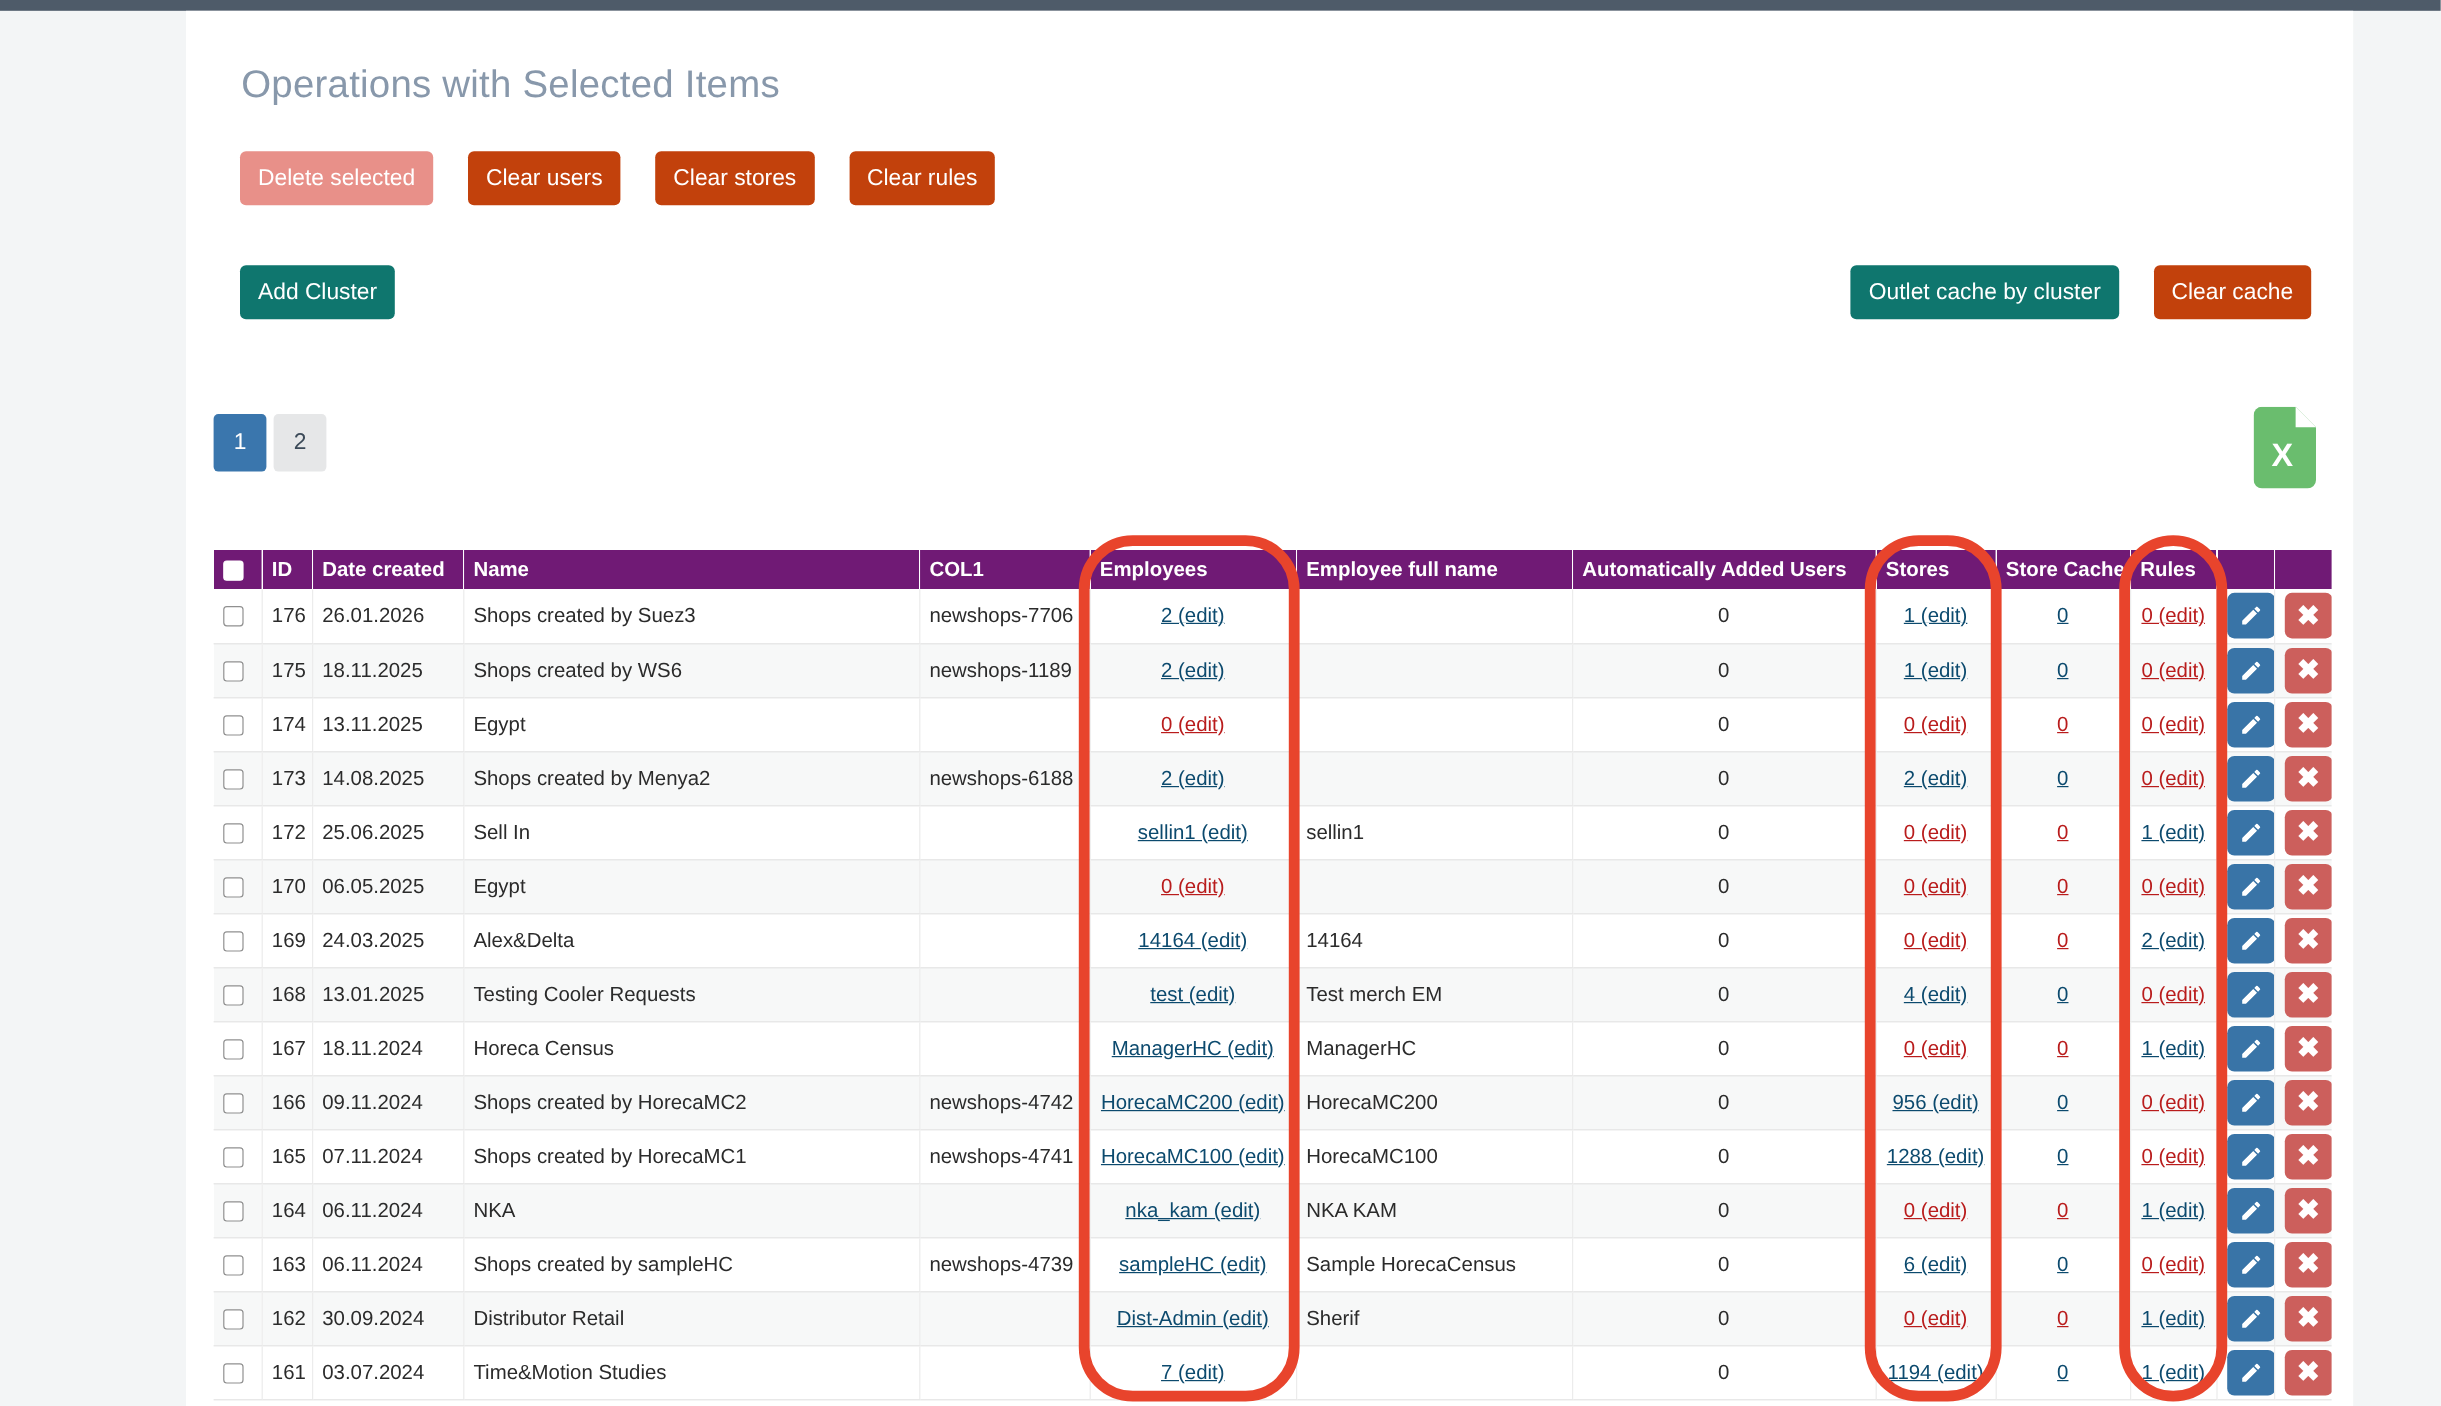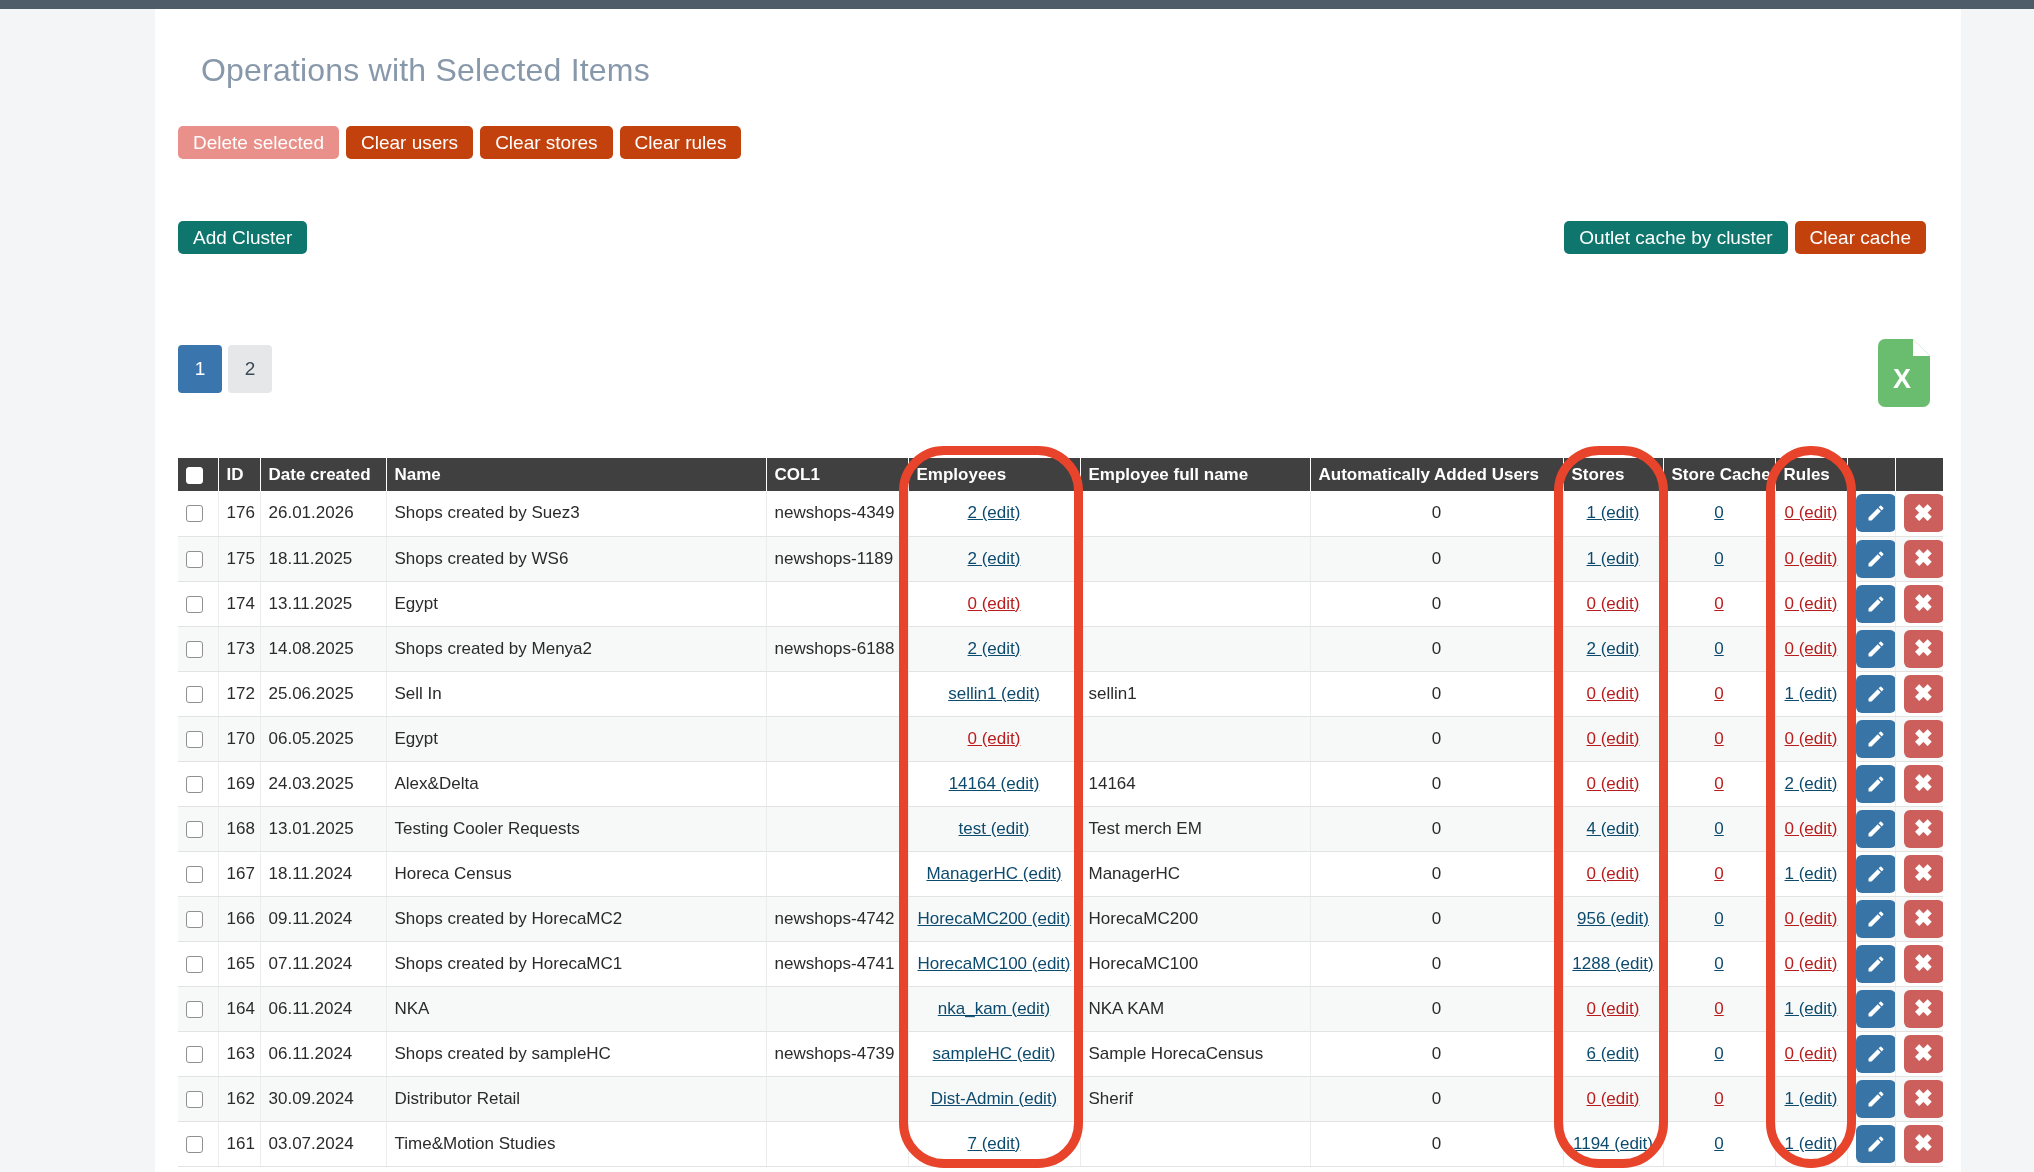--- a/index.html
+++ b/index.html
@@ -5,40 +5,40 @@
   * { margin:0; padding:0; box-sizing:border-box; }
   html,body { width:2034px; height:1172px; }
   body { font-family:"Liberation Sans", sans-serif; background:#f3f5f6; }
   .canvas { position:relative; width:2034px; height:1172px; overflow:hidden; background:#f3f5f6; }
   .topbar { position:absolute; left:0; top:0; width:2034px; height:9px; background:#4e5b69; }
   .content-panel { position:absolute; left:155px; top:9px; width:1806px; height:1163px; background:#ffffff; }
 
   .page-title { position:absolute; left:201px; top:52px; font-size:32px; font-weight:500; color:#8898ab; letter-spacing:0.2px; }
 
   .btn { display:inline-flex; align-items:center; justify-content:center; border:none; border-radius:5px;
-         color:#fff; font-size:19px; height:33px; padding:0 15px; cursor:pointer; white-space:nowrap;
-         font-family:inherit; }
+         color:#fff; font-size:19px; height:45px; padding:0 15px; cursor:pointer; white-space:nowrap;
+         font-family:inherit;margin-left:22px; }
   .btn-danger  { background:#e89089; }
   .btn-warning { background:#c2410c; }
   .btn-info    { background:#0f766e; }
 
   .toolbar-row1 { position:absolute; left:178px; top:126px; display:flex; gap:7px; }
   .toolbar-row2 { position:absolute; left:178px; top:221px; width:1748px; display:flex; justify-content:space-between; }
   .toolbar-row2 .right-group { display:flex; gap:7px; }
 
   .pagination { position:absolute; left:178px; top:345px; display:flex; gap:6px; }
   .page-btn { width:44px; height:48px; display:flex; align-items:center; justify-content:center;
               font-size:19px; border:none; border-radius:4px; cursor:pointer; font-family:inherit; }
   .page-btn.active { background:#3a76ad; color:#fff; }
   .page-btn.inactive { background:#e6e7e8; color:#3c4a58; }
 
   .excel-export { position:absolute; left:1878px; top:339px; width:52px; height:68px; cursor:pointer; background:none; border:none; padding:0; }
 
   table.grid { position:absolute; left:178px; top:458px; width:1765px; border-collapse:collapse; table-layout:fixed; font-size:17px; color:#2b2b2b; }
-  table.grid thead th { background:#404040; color:#fff; font-weight:bold; text-align:left; height:33px;
+  table.grid thead th { background:#701a75; color:#fff; font-weight:bold; text-align:left; height:33px;
                         padding:0 8px; border-left:1px solid rgba(255,255,255,0.14); overflow:hidden; white-space:nowrap; }
   table.grid thead th:first-child { border-left:none; }
   table.grid tbody td { height:45px; padding:0 8px; border-bottom:1px solid #e3e3e3; border-left:1px solid #ececec;
                         overflow:hidden; white-space:nowrap; vertical-align:middle; }
   table.grid tbody td:first-child { border-left:none; }
   table.grid tbody tr:nth-child(even) { background:#f7f8f8; }
   td.c-center, th.c-center { text-align:center; }
   td.c-center { text-align:center; }
 
   .checkbox { display:inline-block; width:17px; height:17px; border:1.5px solid #909090; border-radius:3px; background:#fff; vertical-align:middle; }
@@ -127,21 +127,21 @@
         <th></th>
         <th></th>
       </tr>
     </thead>
     <tbody>
         <tr>
       <td><span class="checkbox"></span></td>
       <td>176</td>
       <td>26.01.2026</td>
       <td>Shops created by Suez3</td>
-      <td>newshops-4349</td>
+      <td>newshops-7706</td>
       <td class="c-center"><a class="lnk">2 (edit)</a></td>
       <td></td>
       <td class="c-center">0</td>
       <td class="c-center"><a class="lnk">1 (edit)</a></td>
       <td class="c-center"><a class="lnk">0</a></td>
       <td class="c-center"><a class="lnk muted">0 (edit)</a></td>
       <td class="c-action">
             <button class="action-btn edit">
         <svg width="20" height="20" viewBox="0 0 24 24">
           <path d="M3 17.25V21h3.75L17.81 9.94l-3.75-3.75L3 17.25zM20.71 7.04a1 1 0 0 0 0-1.41l-2.34-2.34a1 1 0 0 0-1.41 0l-1.83 1.83 3.75 3.75 1.83-1.83z" fill="#fff"></path>

